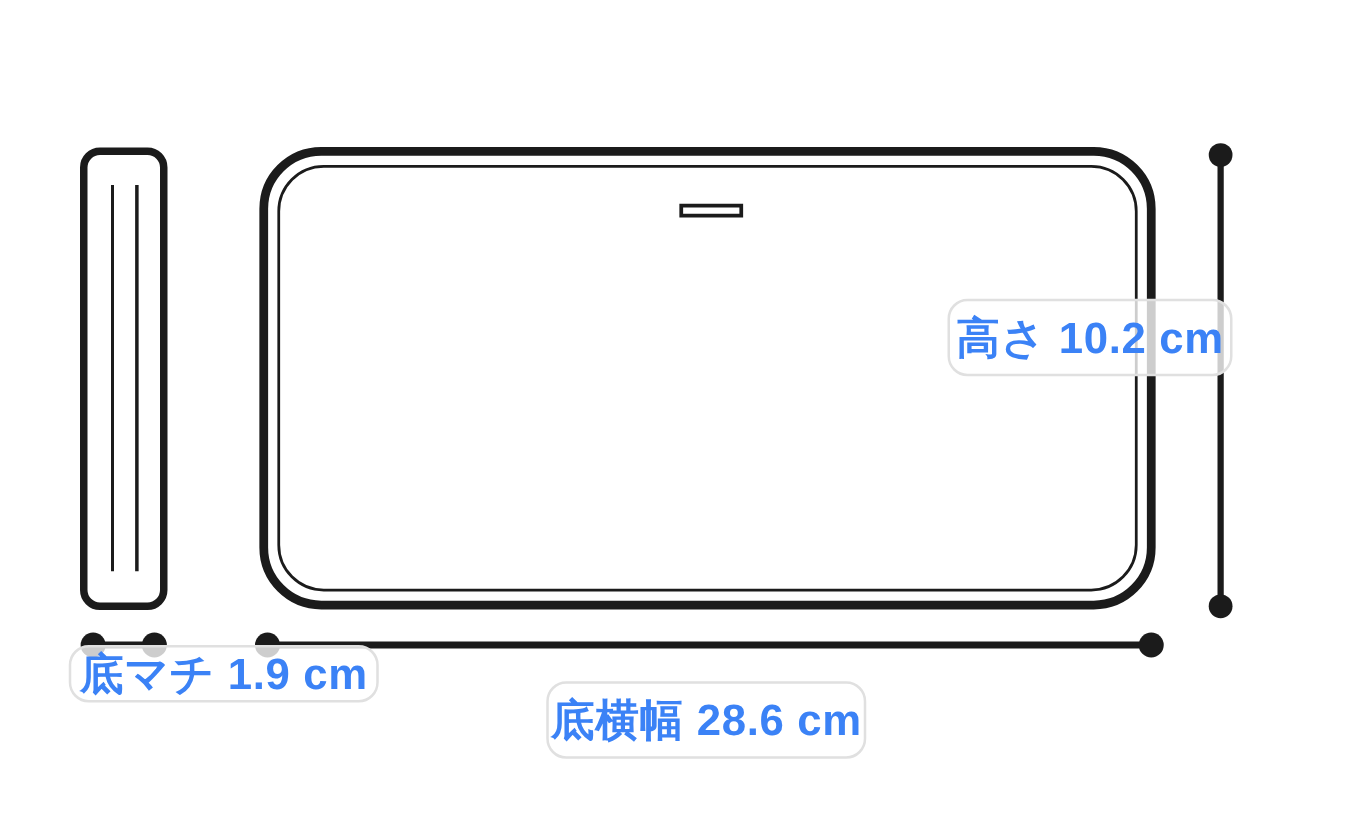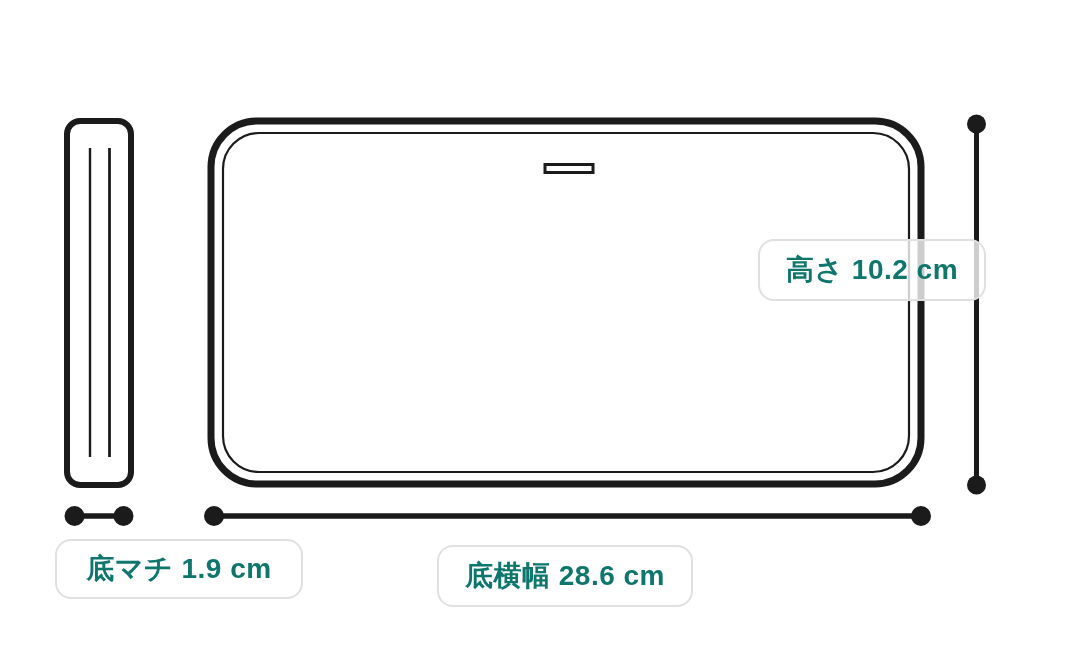--- a/index.html
+++ b/index.html
@@ -24,29 +24,29 @@
   .dim-label {
     position: absolute;
     z-index: 2;
     box-sizing: border-box;
     display: flex;
     align-items: center;
     justify-content: center;
     background: rgba(255, 255, 255, 0.78);
     border: 2px solid #e0e0e0;
     border-radius: 16px;
-    font-size: 28px;
+    font-size: 35px;
     font-weight: bold;
-    color: #0f766e;
+    color: #3b82f6;
     letter-spacing: 0.5px;
     white-space: nowrap;
   }
   .label-height { left: 758px; top: 239px; width: 228px; height: 62px; }
   .label-width  { left: 437px; top: 545px; width: 256px; height: 62px; }
-  .label-gusset { left: 55px;  top: 539px; width: 248px; height: 60px; }
+  .label-gusset { left: 55px;  top: 516px; width: 248px; height: 46px; }
 </style>
 </head>
 <body>
 
 <div class="stage">
 
   <svg class="diagram-svg" width="1080" height="665" viewBox="0 0 1080 665">
 
     <g>
       <rect x="67" y="121" width="64" height="364" rx="13" ry="13" fill="#ffffff" stroke="#1b1b1b" stroke-width="6"></rect>

